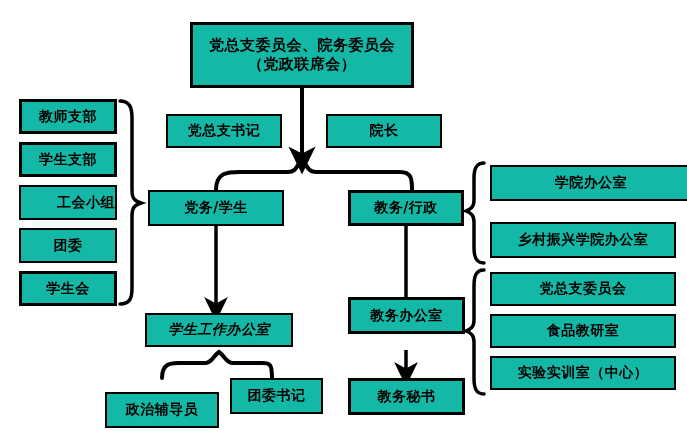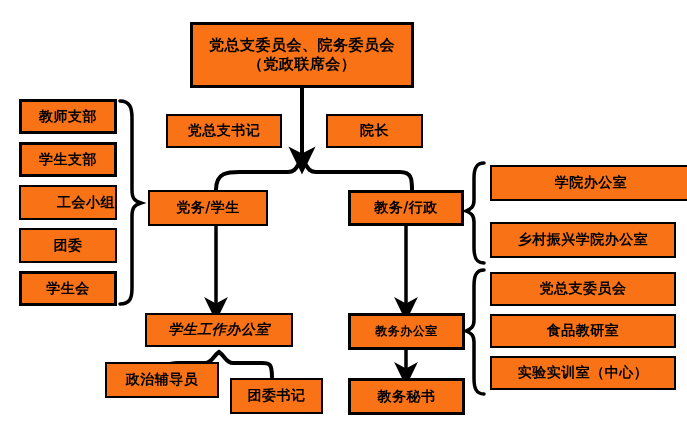--- a/index.html
+++ b/index.html
@@ -12,21 +12,21 @@
     width: 687px;
     height: 431px;
     background: #ffffff;
     font-family: "DejaVu Serif", "Liberation Serif", serif;
     overflow: hidden;
   }
   .node {
     position: absolute;
     box-sizing: border-box;
     border: 2px solid #000000;
-    background: #f97316;
+    background: #14b8a6;
     color: #000000;
     display: flex;
     align-items: center;
     justify-content: center;
     text-align: center;
     font-weight: 700;
     line-height: 1.25;
     letter-spacing: 0.5px;
     white-space: pre-line;
     z-index: 3;
@@ -87,31 +87,31 @@
              L474,320 C474,327 471,329 466,331
              C471,333 474,335 474,342
              L474,378 C474,388 476,394 484,394" fill="none" stroke="#000000" stroke-width="3.5" stroke-linecap="round"></path>
   </svg>
 
   <div class="node heavy" style="left:190px; top:22px; width:224px; height:66px; font-size:15px;">党总支委员会、院务委员会
 （党政联席会）</div>
 
   <div class="node thin" style="left:166px; top:114px; width:116px; height:34px; font-size:14px;">党总支书记</div>
 
-  <div class="node thin" style="left:326px; top:114px; width:97px; height:34px; font-size:14px;">院长</div>
+  <div class="node thin" style="left:326px; top:114px; width:116px; height:34px; font-size:14px;">院长</div>
 
-  <div class="node thin" style="left:148px; top:190px; width:120px; height:36px; font-size:14px;">党务/学生</div>
+  <div class="node thin" style="left:148px; top:190px; width:136px; height:36px; font-size:14px;">党务/学生</div>
 
   <div class="node heavy" style="left:348px; top:190px; width:116px; height:36px; font-size:14px;">教务/行政</div>
 
   <div class="node thin" style="left:145px; top:313px; width:148px; height:34px; font-size:14px;font-style:italic;">学生工作办公室</div>
 
-  <div class="node heavy" style="left:348px; top:313px; width:117px; height:37px; font-size:12px;">教务办公室</div>
+  <div class="node heavy" style="left:348px; top:297px; width:117px; height:37px; font-size:14px;">教务办公室</div>
 
-  <div class="node thin" style="left:105px; top:362px; width:114px; height:36px; font-size:14px;">政治辅导员</div>
+  <div class="node thin" style="left:105px; top:392px; width:114px; height:36px; font-size:14px;">政治辅导员</div>
 
   <div class="node thin" style="left:230px; top:378px; width:93px; height:36px; font-size:14px;">团委书记</div>
 
   <div class="node heavy" style="left:348px; top:378px; width:117px; height:37px; font-size:14px;">教务秘书</div>
 
   <div class="node heavy" style="left:19px; top:99px; width:98px; height:35px; font-size:14px;">教师支部</div>
   <div class="node heavy" style="left:19px; top:142px; width:98px; height:35px; font-size:14px;">学生支部</div>
   <div class="node thin" style="left:19px; top:185px; width:98px; height:35px; font-size:14px;padding-left:36px;">工会小组</div>
   <div class="node thin" style="left:19px; top:228px; width:98px; height:35px; font-size:14px;">团委</div>
   <div class="node heavy" style="left:19px; top:271px; width:98px; height:35px; font-size:14px;">学生会</div>

